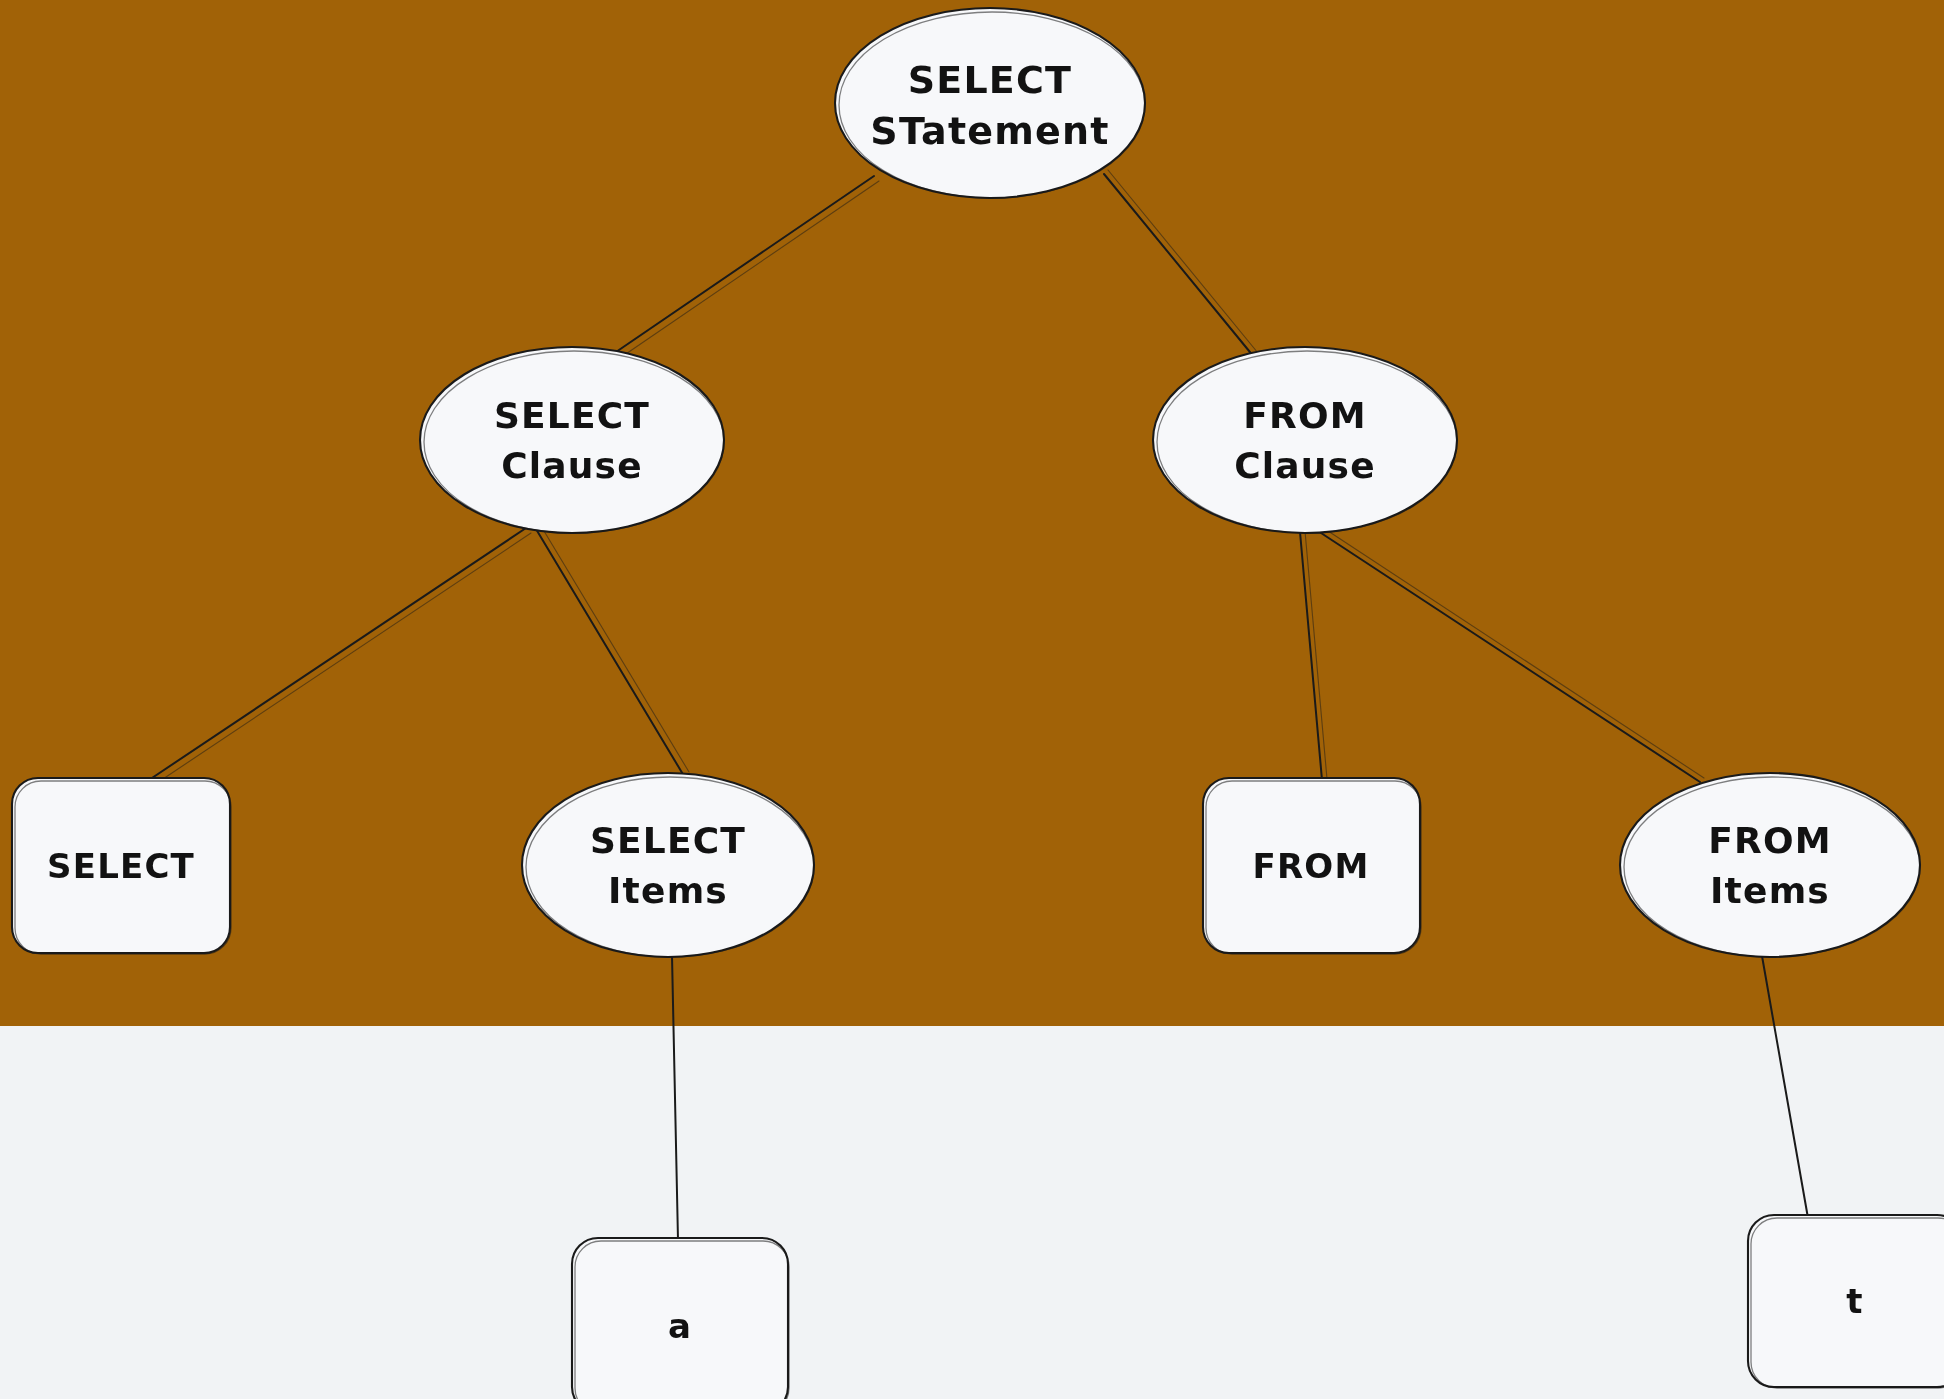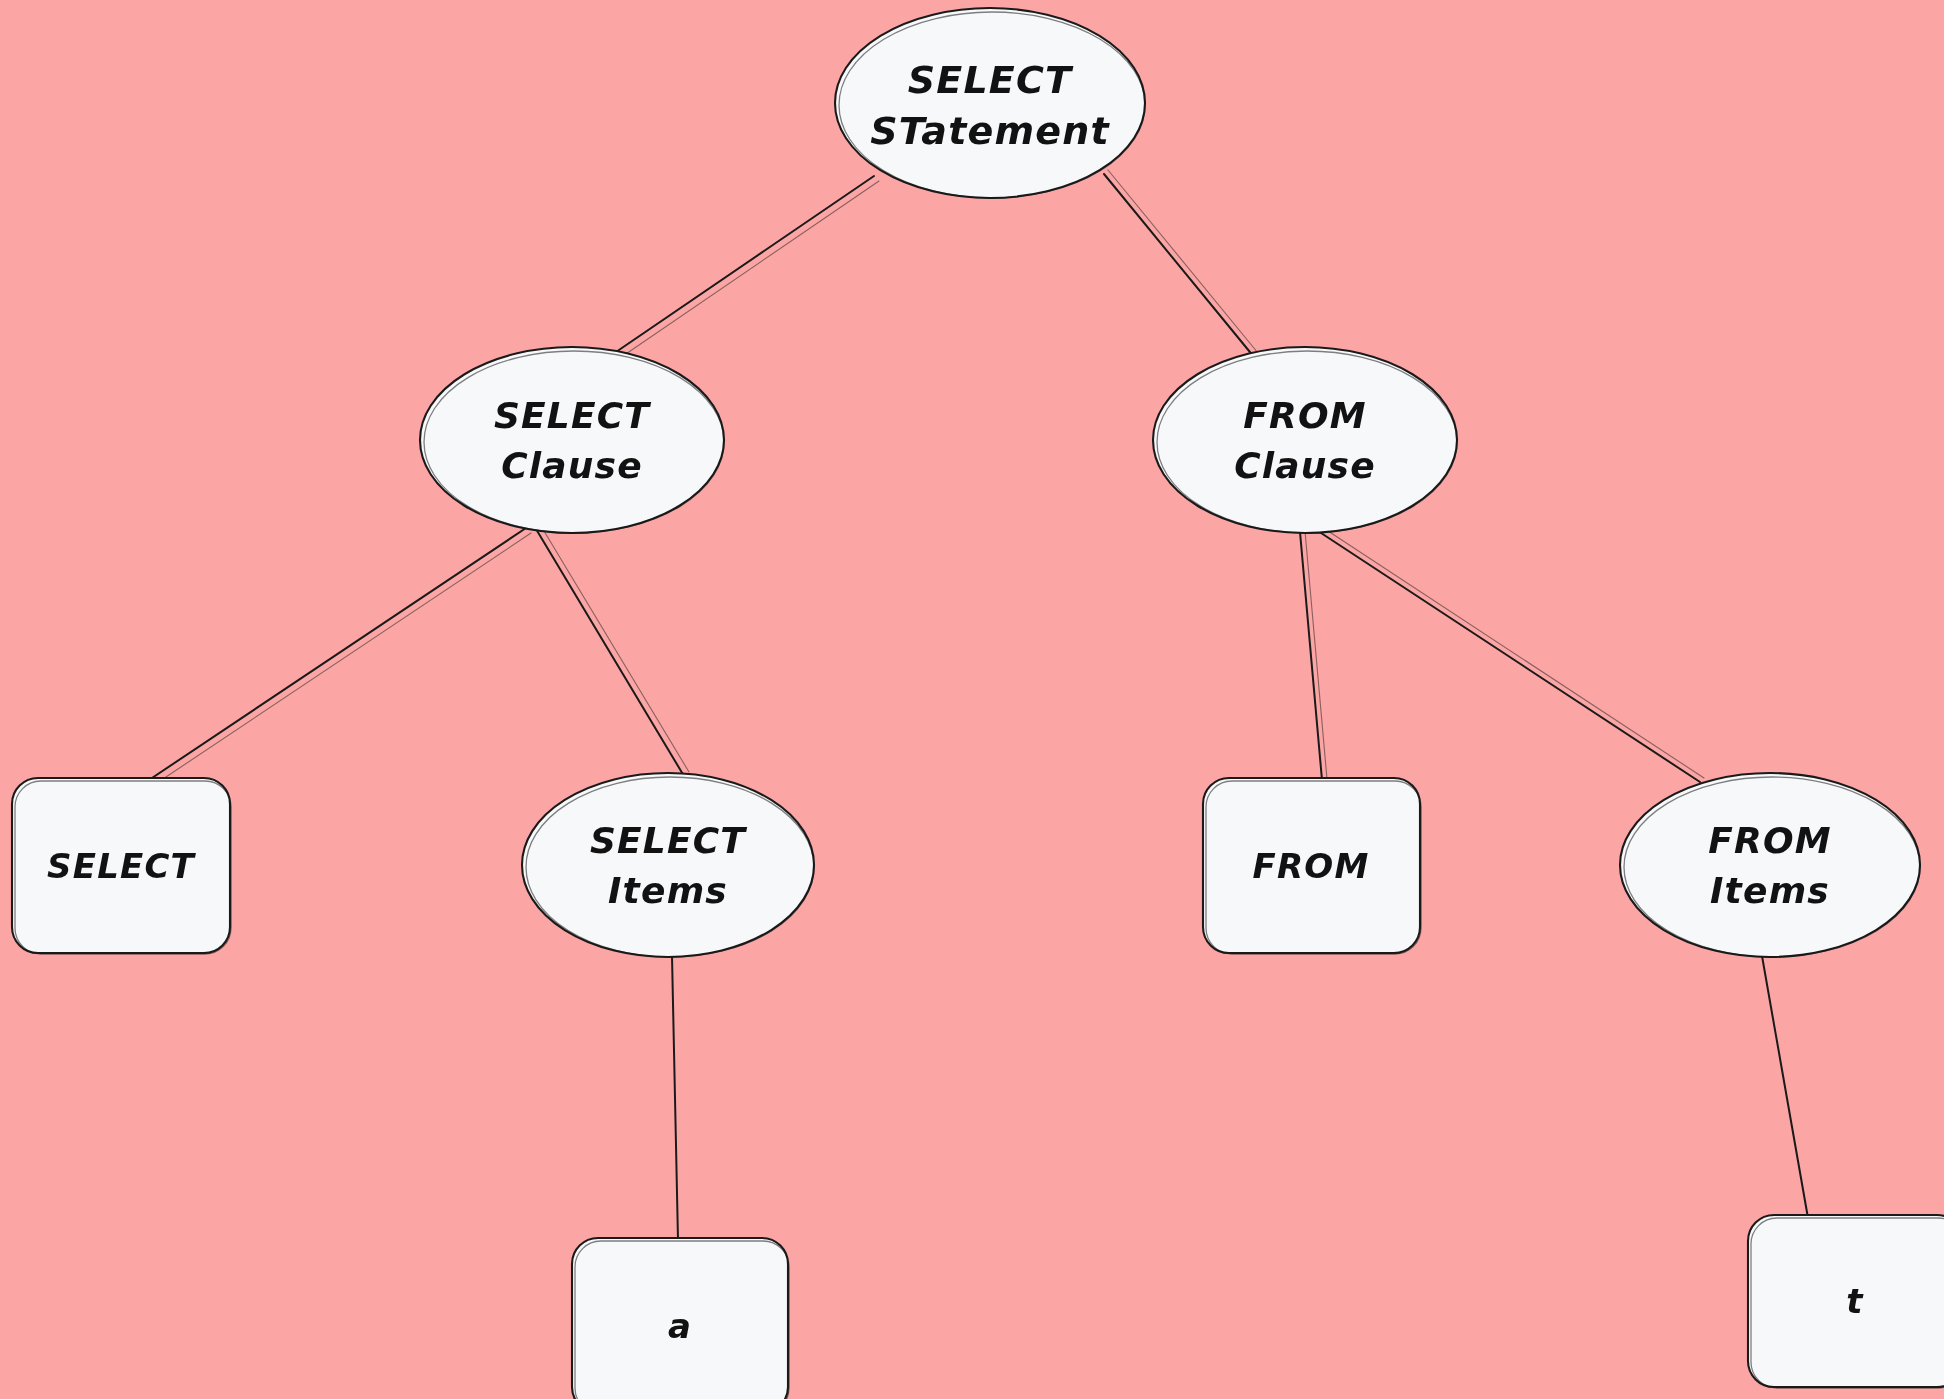--- a/index.html
+++ b/index.html
@@ -9,23 +9,22 @@
   }
   body {
     width: 1944px;
     height: 1399px;
     overflow: hidden;
     font-family: "DejaVu Sans", sans-serif;
   }
   #diagram-root {
     position: relative;
     width: 1944px;
-    height: 1399px;
-    background: #fca5a5;
-    font-style: italic;
+    height: 1026px;
+    background: #a16207;
   }
   #diagram-svg {
     position: absolute;
     inset: 0;
     width: 1944px;
     height: 1399px;
     display: block;
   }
   .node-label {
     font-family: "DejaVu Sans", sans-serif;

